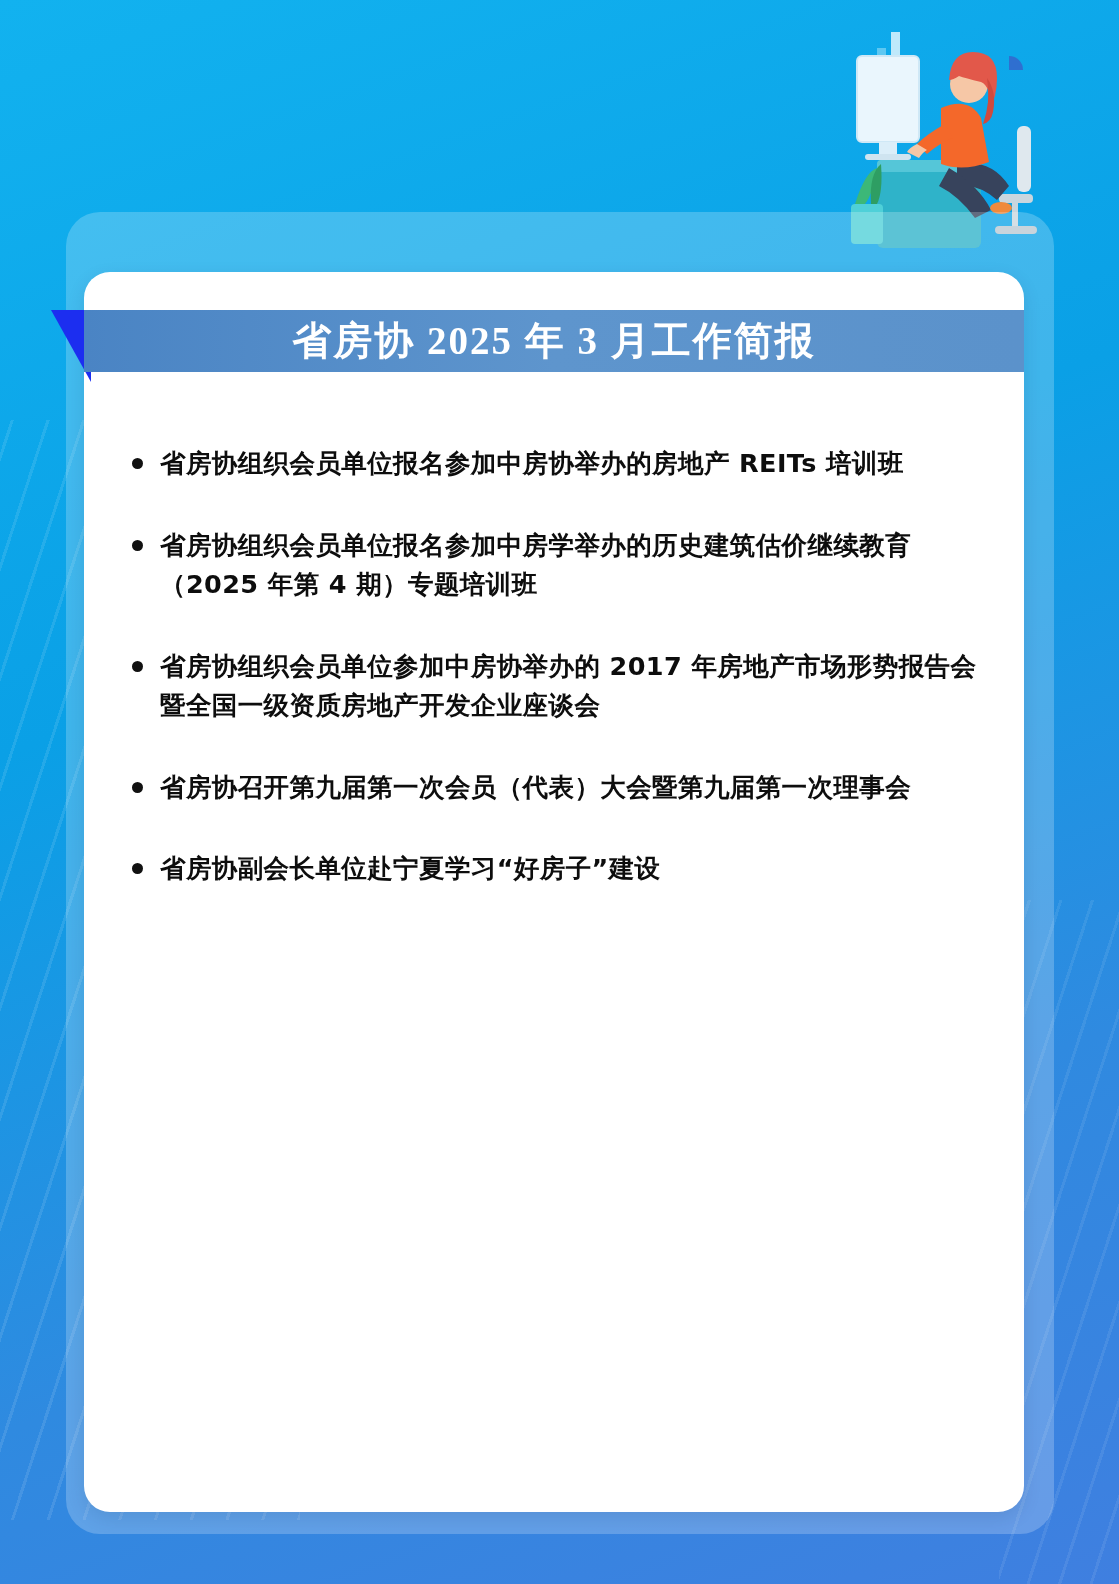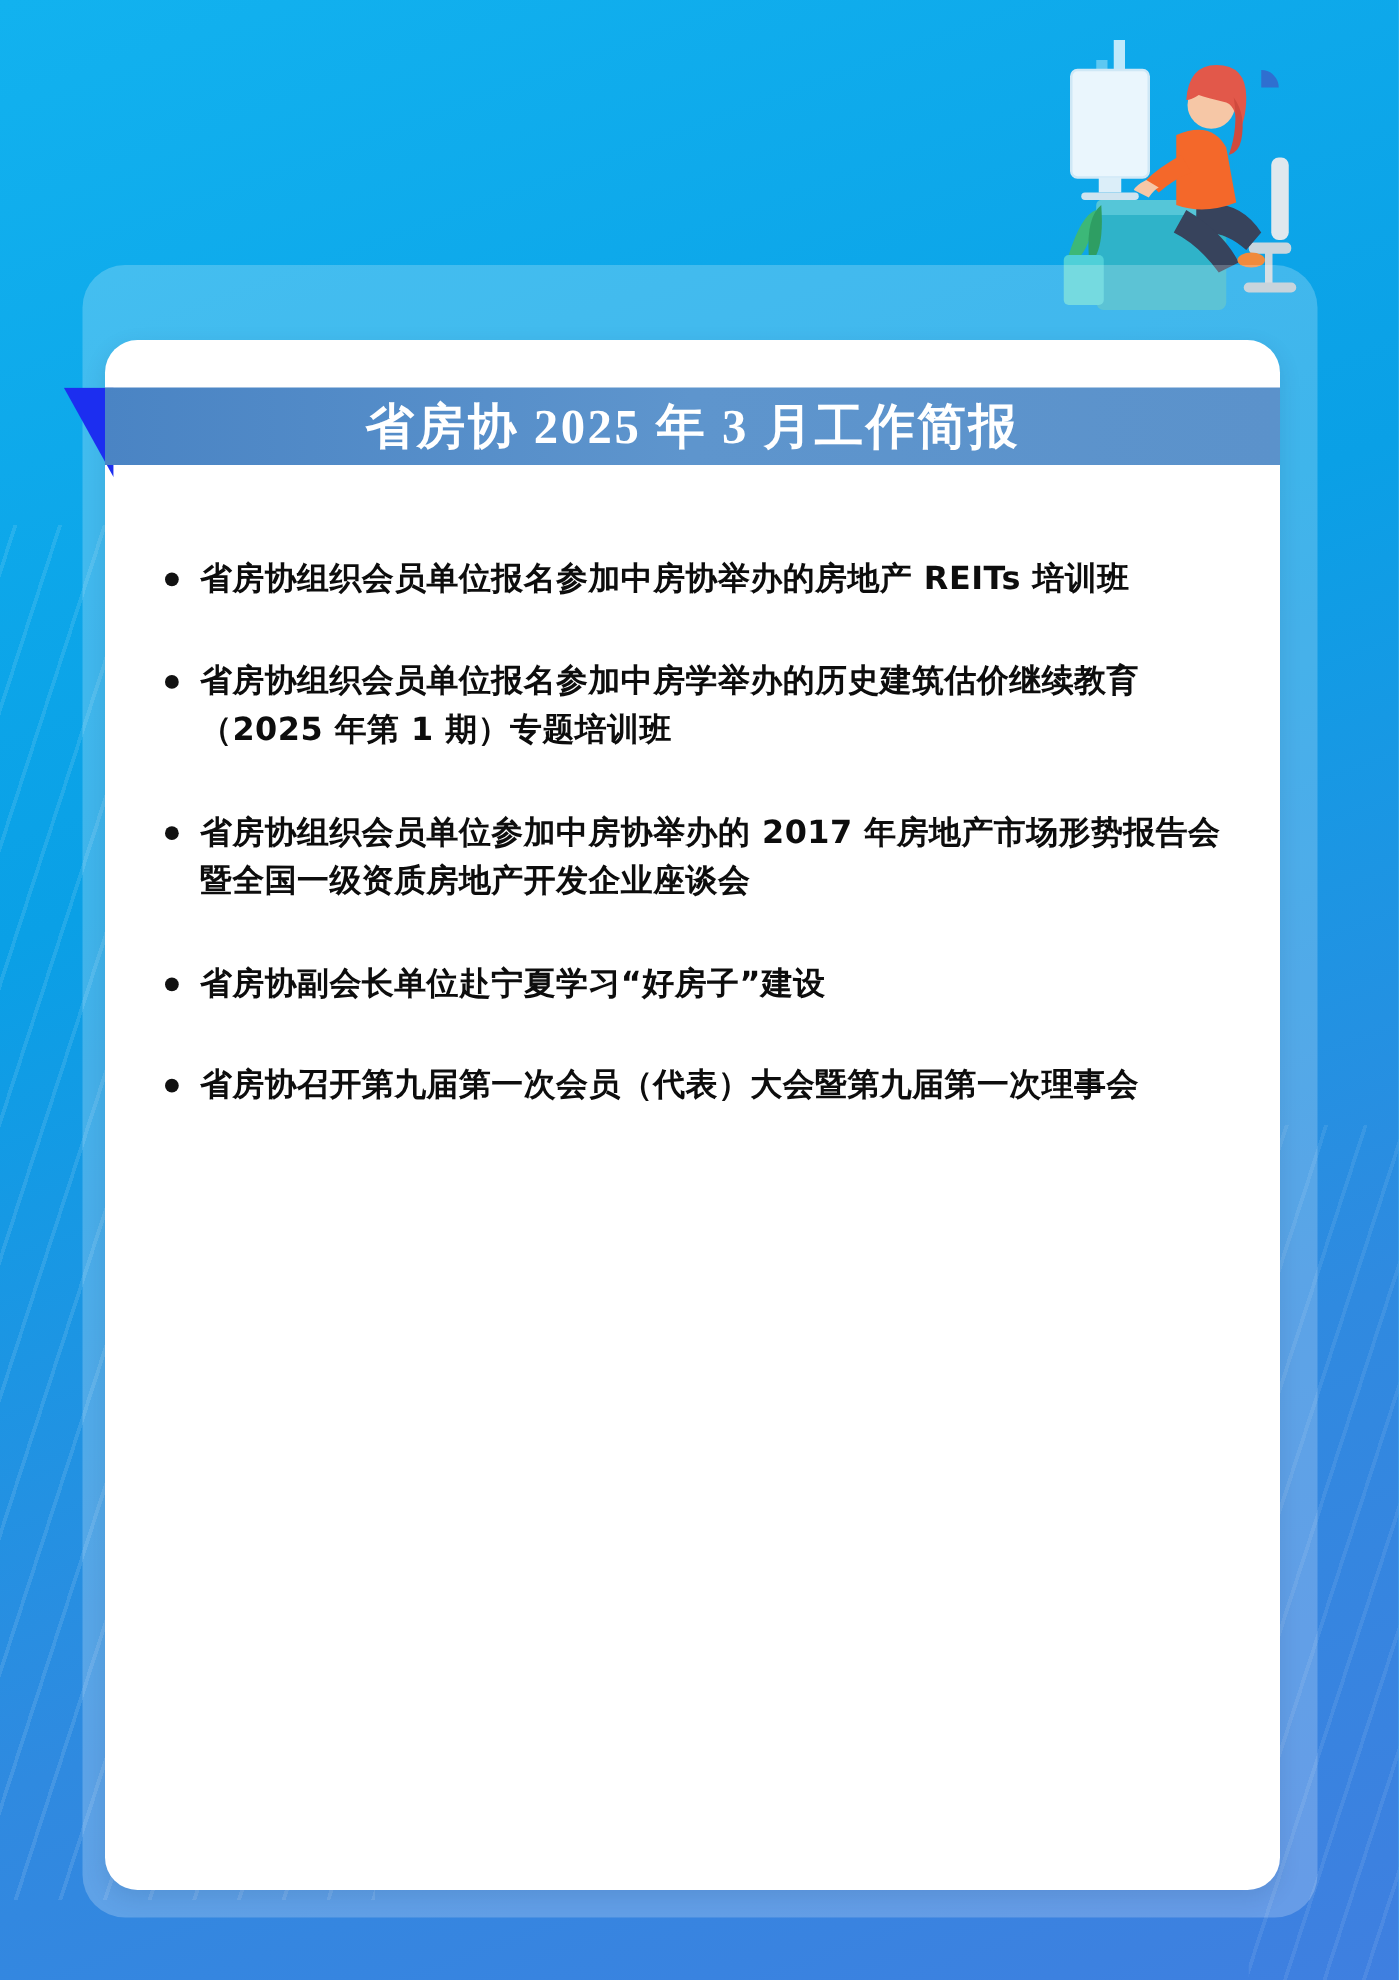--- a/index.html
+++ b/index.html
@@ -213,20 +213,20 @@
 
   <div class="flag"></div>
 
   <div class="header-bar">
     <div class="header-title">省房协 2025 年 3 月工作简报</div>
   </div>
 
   <div class="content">
     <ul class="bullet-list">
       <li class="bullet-item">省房协组织会员单位报名参加中房协举办的房地产 REITs 培训班</li>
-      <li class="bullet-item">省房协组织会员单位报名参加中房学举办的历史建筑估价继续教育（2025 年第 1 期）专题培训班</li>
+      <li class="bullet-item">省房协组织会员单位报名参加中房学举办的历史建筑估价继续教育（2025 年第 4 期）专题培训班</li>
       <li class="bullet-item">省房协组织会员单位参加中房协举办的 2017 年房地产市场形势报告会暨全国一级资质房地产开发企业座谈会</li>
+      <li class="bullet-item">省房协召开第九届第一次会员（代表）大会暨第九届第一次理事会</li>
       <li class="bullet-item">省房协副会长单位赴宁夏学习“好房子”建设</li>
-      <li class="bullet-item">省房协召开第九届第一次会员（代表）大会暨第九届第一次理事会</li>
     </ul>
   </div>
 
 </div>
 
 </body></html>

